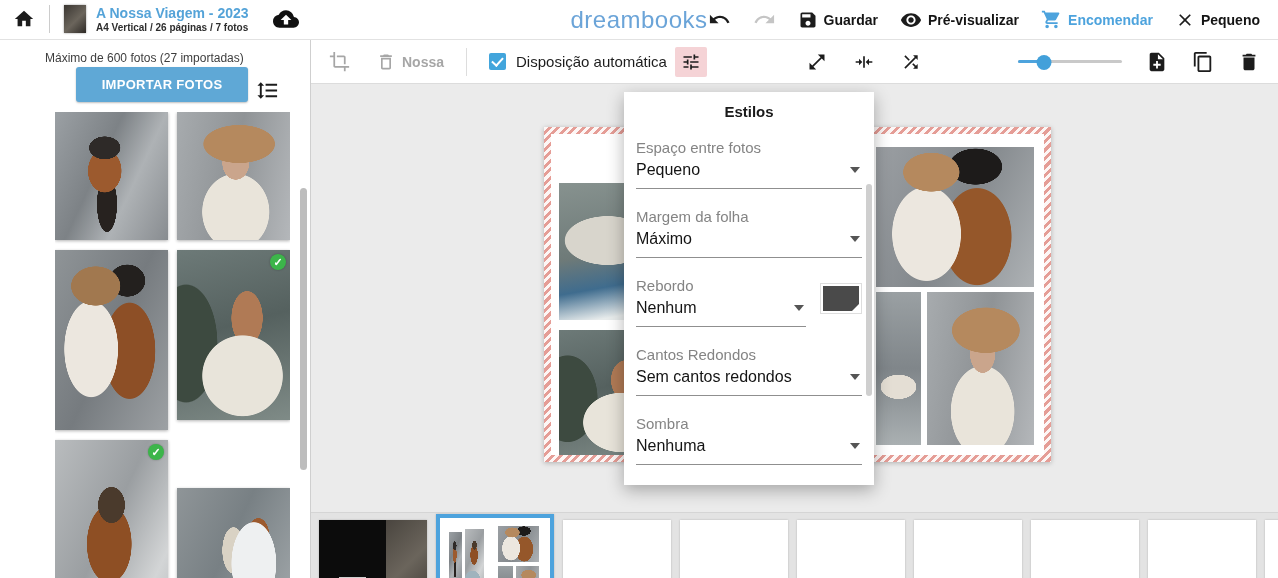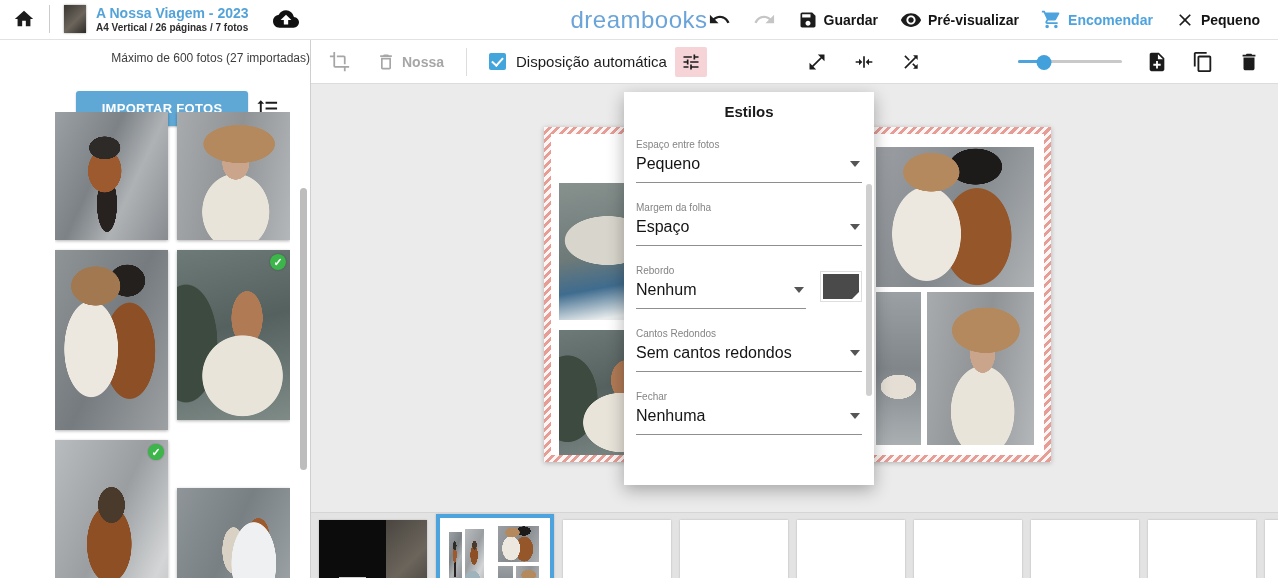--- a/index.html
+++ b/index.html
@@ -24,22 +24,22 @@
 
   
   .sidebar { position:absolute; left:0; top:40px; width:45px; bottom:0; background:#66a9dc; z-index:30; }
   .side-tab { height:45px; display:flex; align-items:center; justify-content:center; color:#fff; cursor:pointer; }
   .side-tab.active { background:#fff; color:#66a9dc; }
   .tt-glyph { font-weight:700; font-size:17px; letter-spacing:0; }
   .tt-glyph .small { font-size:12px; }
 
   
   .photos-panel { position:absolute; left:45px; top:40px; width:266px; bottom:0; background:#fff; border-right:1px solid #cfcfcf; z-index:20; }
-  .panel-note { text-align:right; font-size:12px; color:#3d3d3d; margin-top:11px; }
-  .panel-actions { display:flex; align-items:center; justify-content:center; gap:8px; margin-top:26px; }
+  .panel-note { text-align:left; font-size:12px; color:#3d3d3d; margin-top:11px; }
+  .panel-actions { display:flex; align-items:flex-end; justify-content:center; gap:8px; margin-top:2px; }
   .import-btn { background:#5fa8d6; color:#fff; border:none; font-family:inherit; font-size:13px; font-weight:700; letter-spacing:.3px; padding:10px 26px; border-radius:3px; cursor:pointer; box-shadow:0 1px 2px rgba(0,0,0,.25); }
   .photo-grid { position:absolute; top:72px; left:10px; right:20px; bottom:0; display:flex; gap:9px; overflow:hidden; }
   .pg-col { flex:1; display:flex; flex-direction:column; gap:10px; }
   .photo-thumb { position:relative; width:100%; box-shadow:0 1px 3px rgba(0,0,0,.3); cursor:pointer; flex:none; }
   .used-badge { position:absolute; top:4px; right:4px; width:16px; height:16px; border-radius:50%; background:#3cb54a; color:#fff; font-size:11px; line-height:16px; text-align:center; font-weight:700; box-shadow:0 0 2px rgba(0,0,0,.3); }
   .panel-scrollbar { position:absolute; right:3px; top:148px; width:7px; height:282px; background:#bdbdbd; border-radius:4px; cursor:pointer; }
 
   
   .g-rock-man { background:
     radial-gradient(ellipse 14% 9% at 44% 28%, #2e2a28 98%, transparent),
@@ -109,21 +109,21 @@
   
   .spread { position:absolute; left:233px; top:43px; width:507px; height:335px; background:repeating-linear-gradient(135deg,#fdf6f5 0 3px,#e59d96 3px 6px); box-shadow:0 1px 5px rgba(0,0,0,.25); }
   .spread-page { position:absolute; inset:7px; background:#fff; }
   .sp-photo { position:absolute; cursor:pointer; }
 
   
   .popup { position:absolute; left:313px; top:44px; width:250px; height:393px; background:#fff; box-shadow:0 5px 16px rgba(0,0,0,.3); z-index:30; }
   .popup-title { text-align:center; font-size:15px; font-weight:700; color:#1a1a1a; margin-top:11px; }
   .popup-fields { padding:0 12px; }
   .field { margin-top:19px; cursor:pointer; }
-  .field-label { font-size:10px; color:#848484; }
+  .field-label { font-size:15px; color:#848484; }
   .value-row { display:flex; align-items:center; justify-content:space-between; margin-top:5px; padding-bottom:9px; border-bottom:1px solid #8f8f8f; }
   .field-value { font-size:16px; color:#141414; }
   .drop-arrow { width:0; height:0; border-left:5px solid transparent; border-right:5px solid transparent; border-top:6px solid #555; margin-right:2px; }
   .rebordo-row { display:flex; align-items:flex-start; gap:14px; }
   .rebordo-select { flex:1; }
   .swatch-box { width:42px; height:31px; border:1px solid #dedede; background:#fff; padding:2px; margin-top:6px; cursor:pointer; flex:none; }
   .swatch-fill { position:relative; width:100%; height:100%; background:#4a4a4a; overflow:hidden; }
   .swatch-fill::after { content:""; position:absolute; right:0; bottom:0; width:0; height:0; border-left:7px solid transparent; border-bottom:7px solid #fff; }
   .popup-scrollbar { position:absolute; right:2px; top:92px; width:6px; height:212px; background:#cfcfcf; border-radius:3px; cursor:pointer; }
 
@@ -318,21 +318,21 @@
             <div class="field-label">Espaço entre fotos</div>
             <div class="value-row">
               <span class="field-value">Pequeno</span>
               <span class="drop-arrow"></span>
             </div>
           </div>
 
           <div class="field">
             <div class="field-label">Margem da folha</div>
             <div class="value-row">
-              <span class="field-value">Espaço</span>
+              <span class="field-value">Máximo</span>
               <span class="drop-arrow"></span>
             </div>
           </div>
 
           <div class="field rebordo-row">
             <div class="rebordo-select">
               <div class="field-label">Rebordo</div>
               <div class="value-row">
                 <span class="field-value">Nenhum</span>
                 <span class="drop-arrow"></span>
@@ -345,21 +345,21 @@
 
           <div class="field">
             <div class="field-label">Cantos Redondos</div>
             <div class="value-row">
               <span class="field-value">Sem cantos redondos</span>
               <span class="drop-arrow"></span>
             </div>
           </div>
 
           <div class="field">
-            <div class="field-label">Fechar</div>
+            <div class="field-label">Sombra</div>
             <div class="value-row">
               <span class="field-value">Nenhuma</span>
               <span class="drop-arrow"></span>
             </div>
           </div>
 
         </div>
         <div class="popup-scrollbar"></div>
       </div>
 

